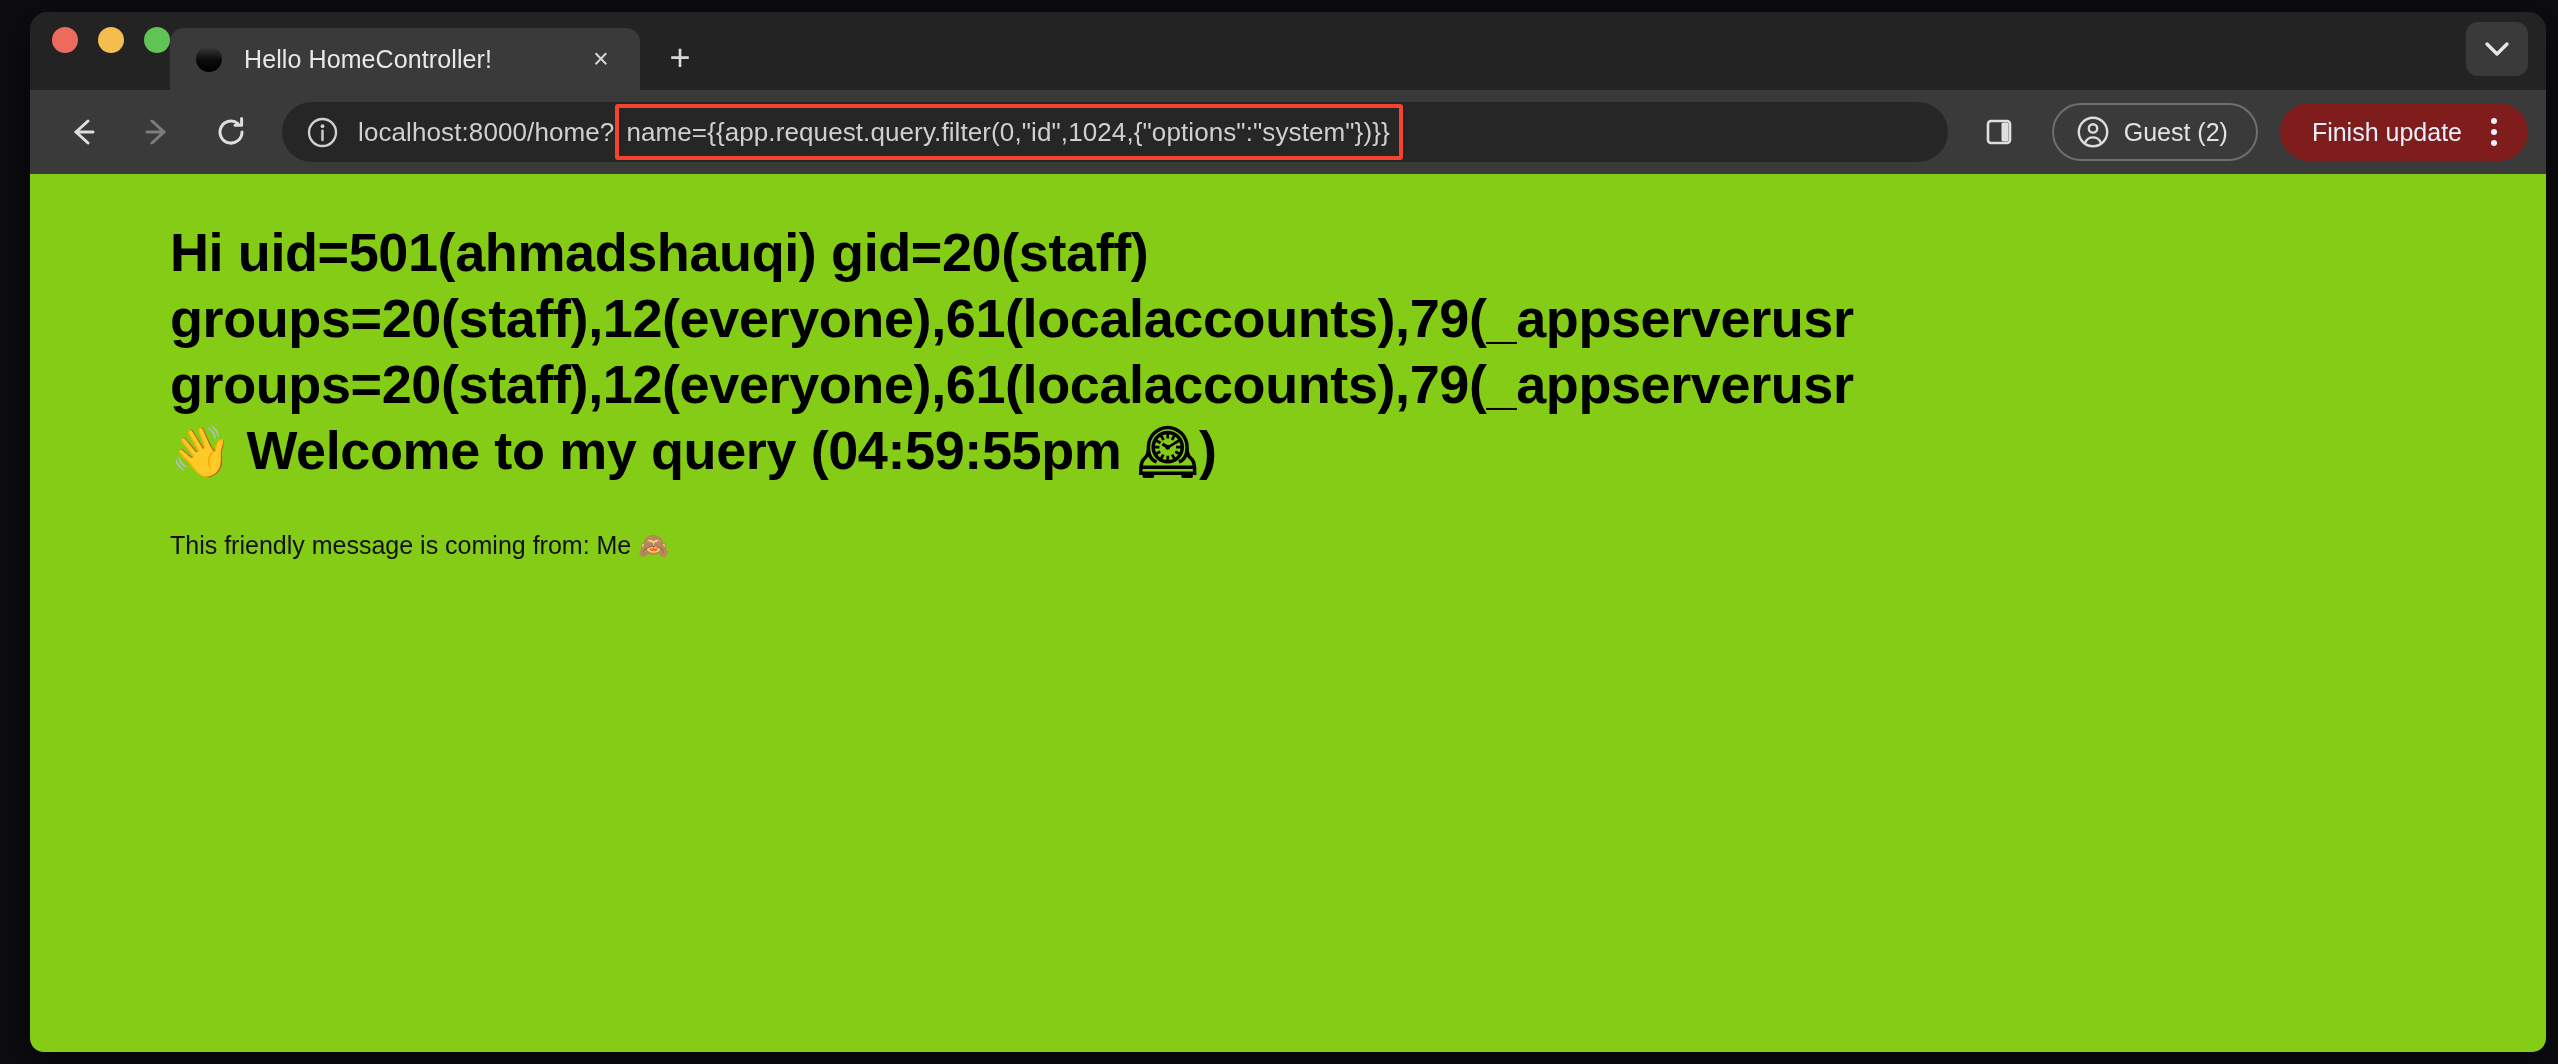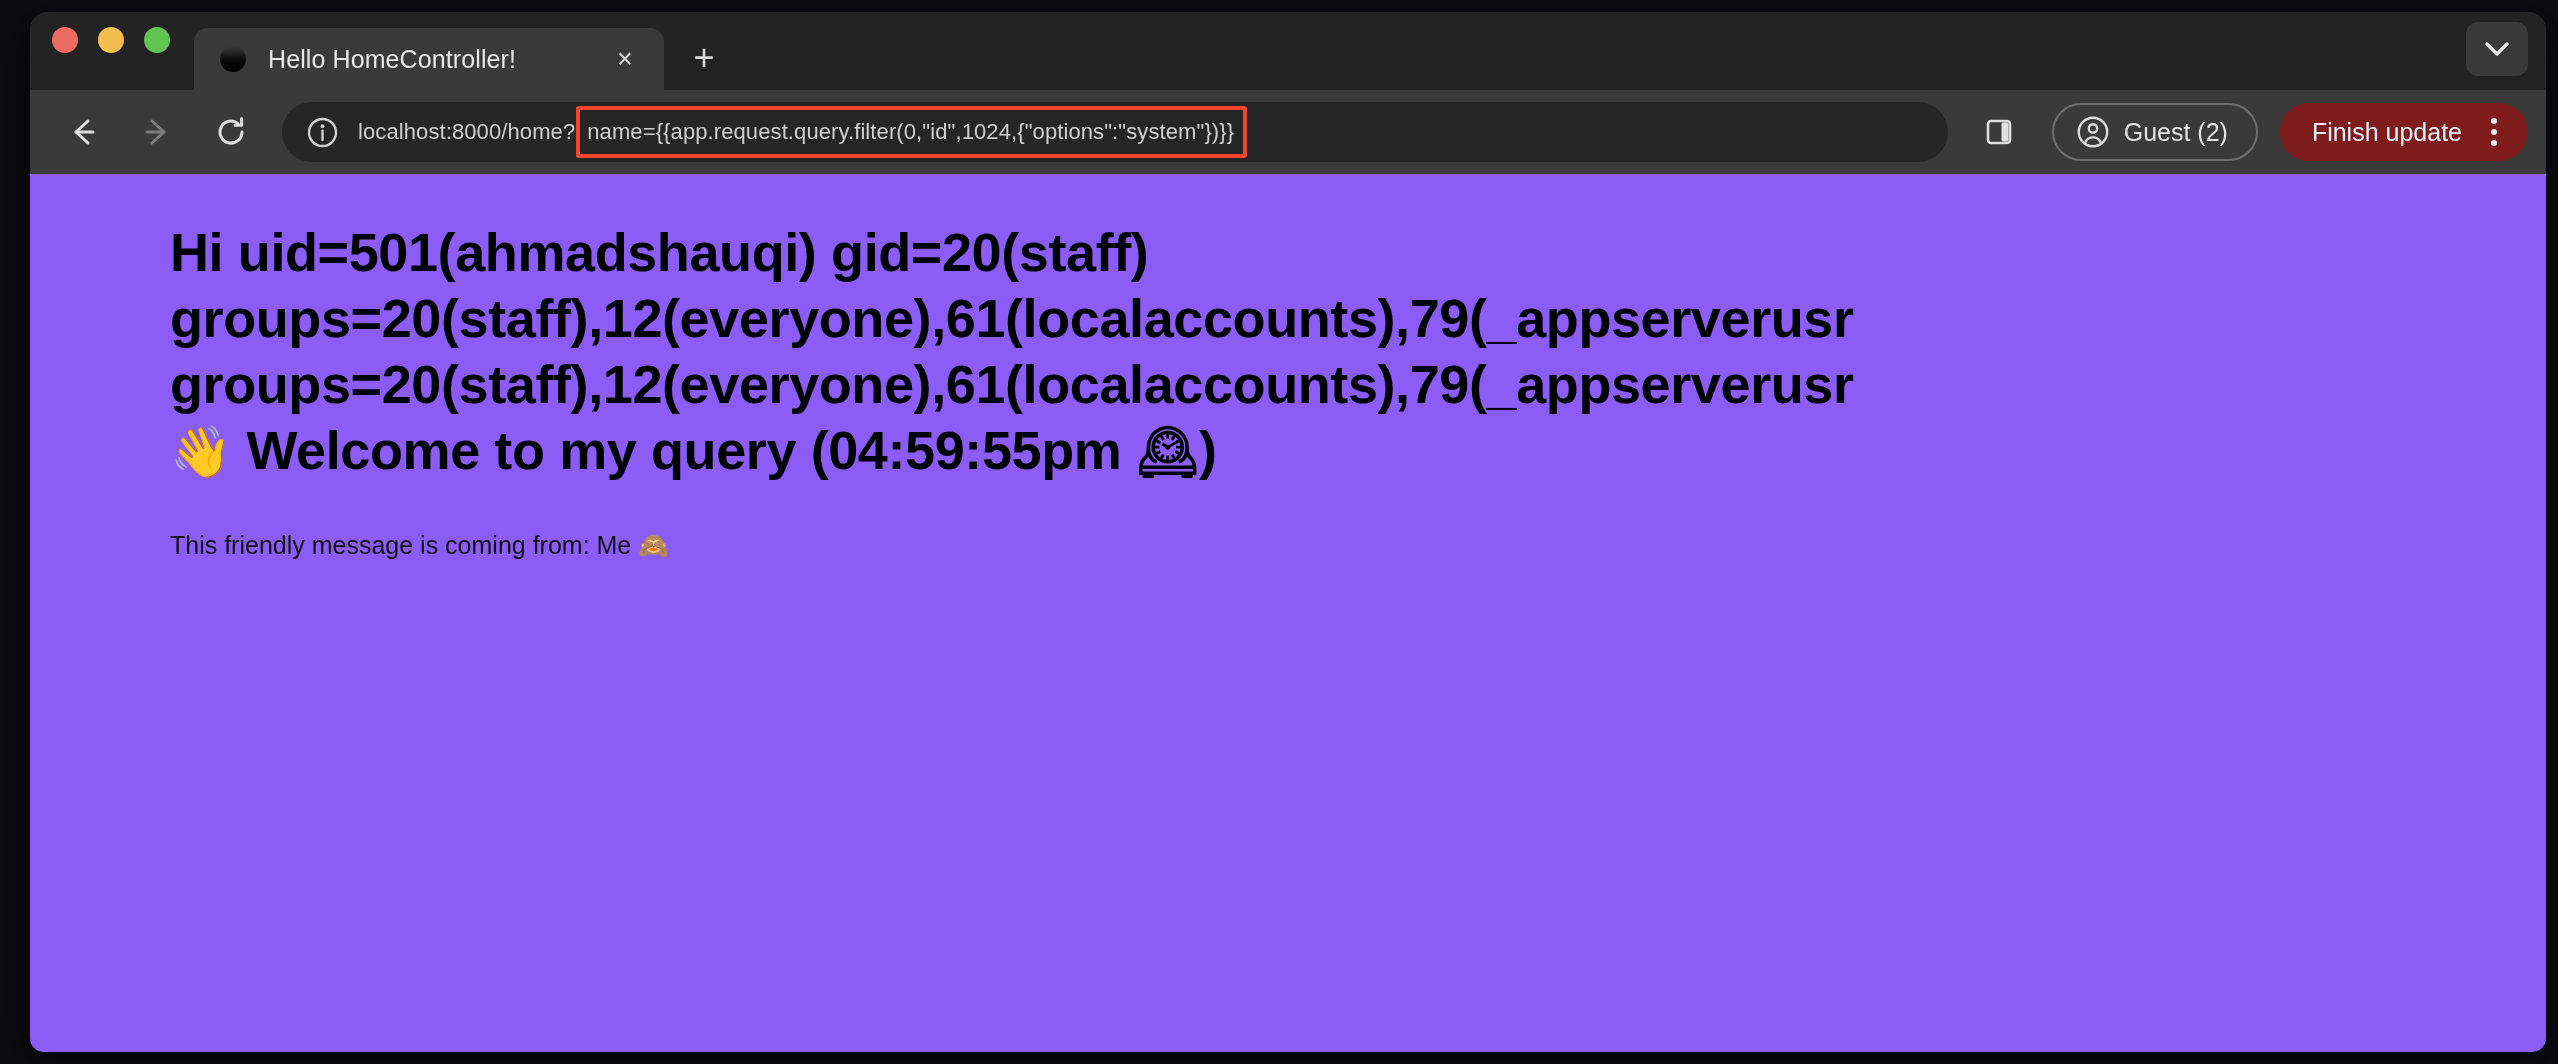--- a/index.html
+++ b/index.html
@@ -53,21 +53,20 @@
   .light.red    { background: #ed6a5e; }
   .light.yellow { background: #f4bd4f; }
   .light.green  { background: #61c454; }
 
   .tab {
     position: relative;
     display: flex;
     align-items: center;
     gap: 22px;
     height: 62px;
-    margin-left: 24px;
     padding: 0 22px 0 26px;
     min-width: 470px;
     background: #3a3a3a;
     border-radius: 14px 14px 0 0;
   }
   .favicon {
     width: 26px; height: 26px; border-radius: 50%;
     background: linear-gradient(180deg,#3c3c3c 0%, #0a0a0a 55%, #000 100%);
     flex: 0 0 auto;
   }
@@ -141,21 +140,21 @@
     overflow: hidden;
   }
   .info-icon {
     width: 36px; height: 36px;
     flex: 0 0 auto;
     display: flex; align-items: center; justify-content: center;
     margin-right: 18px;
   }
   .url-text {
     color: #cfcfcf;
-    font-size: 22px;
+    font-size: 26px;
     white-space: nowrap;
     letter-spacing: .1px;
     display: flex;
     align-items: center;
   }
   .url-prefix { padding-right: 1px; }
   .url-highlight {
     border: 4px solid #f4442e;
     border-radius: 3px;
     padding: 11px 9px 11px 7px;
@@ -208,21 +207,21 @@
     align-items: center;
     justify-content: center;
     width: 28px;
   }
   .kebab i { width: 6px; height: 6px; border-radius: 50%; background: #e8f1fb; display: block; }
 
   
   .page {
     position: relative;
     height: 878px;
-    background: #8b5cf6;
+    background: #84cc16;
     border-radius: 0 0 12px 12px;
     overflow: hidden;
   }
   .page-inner {
     padding: 46px 0 0 140px;
   }
   .headline {
     color: #000;
     font-size: 54px;
     font-weight: bold;

